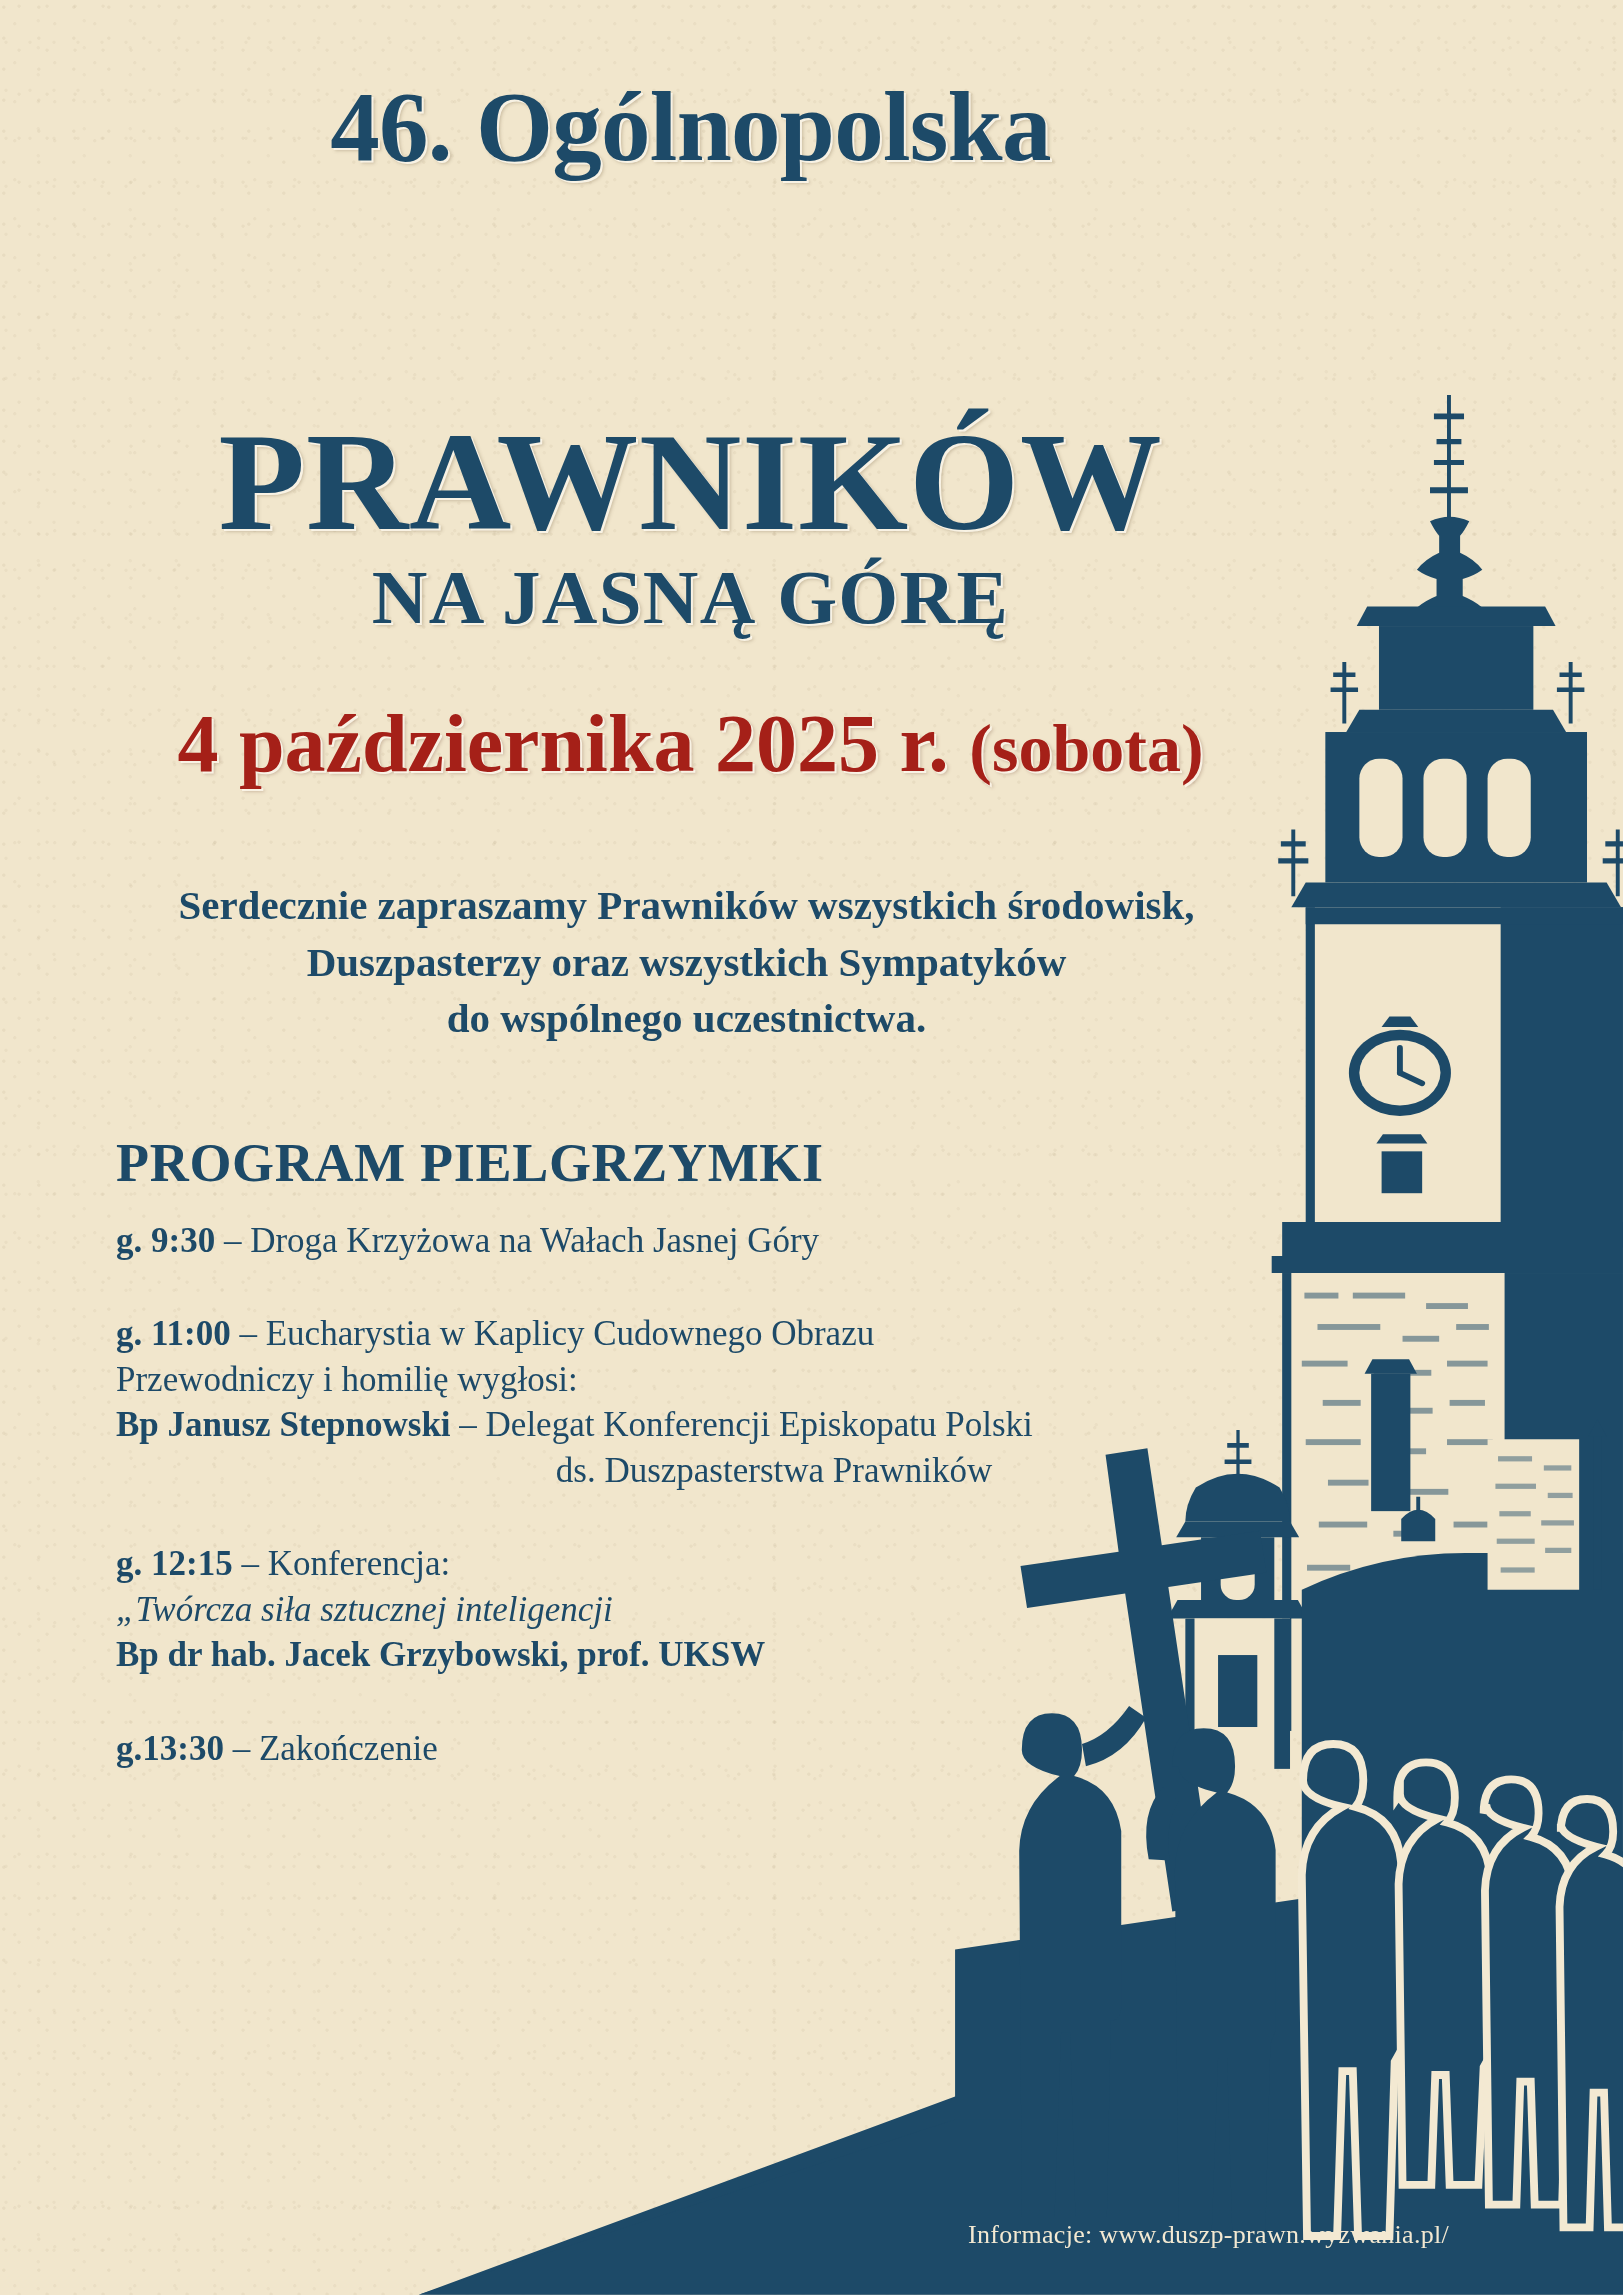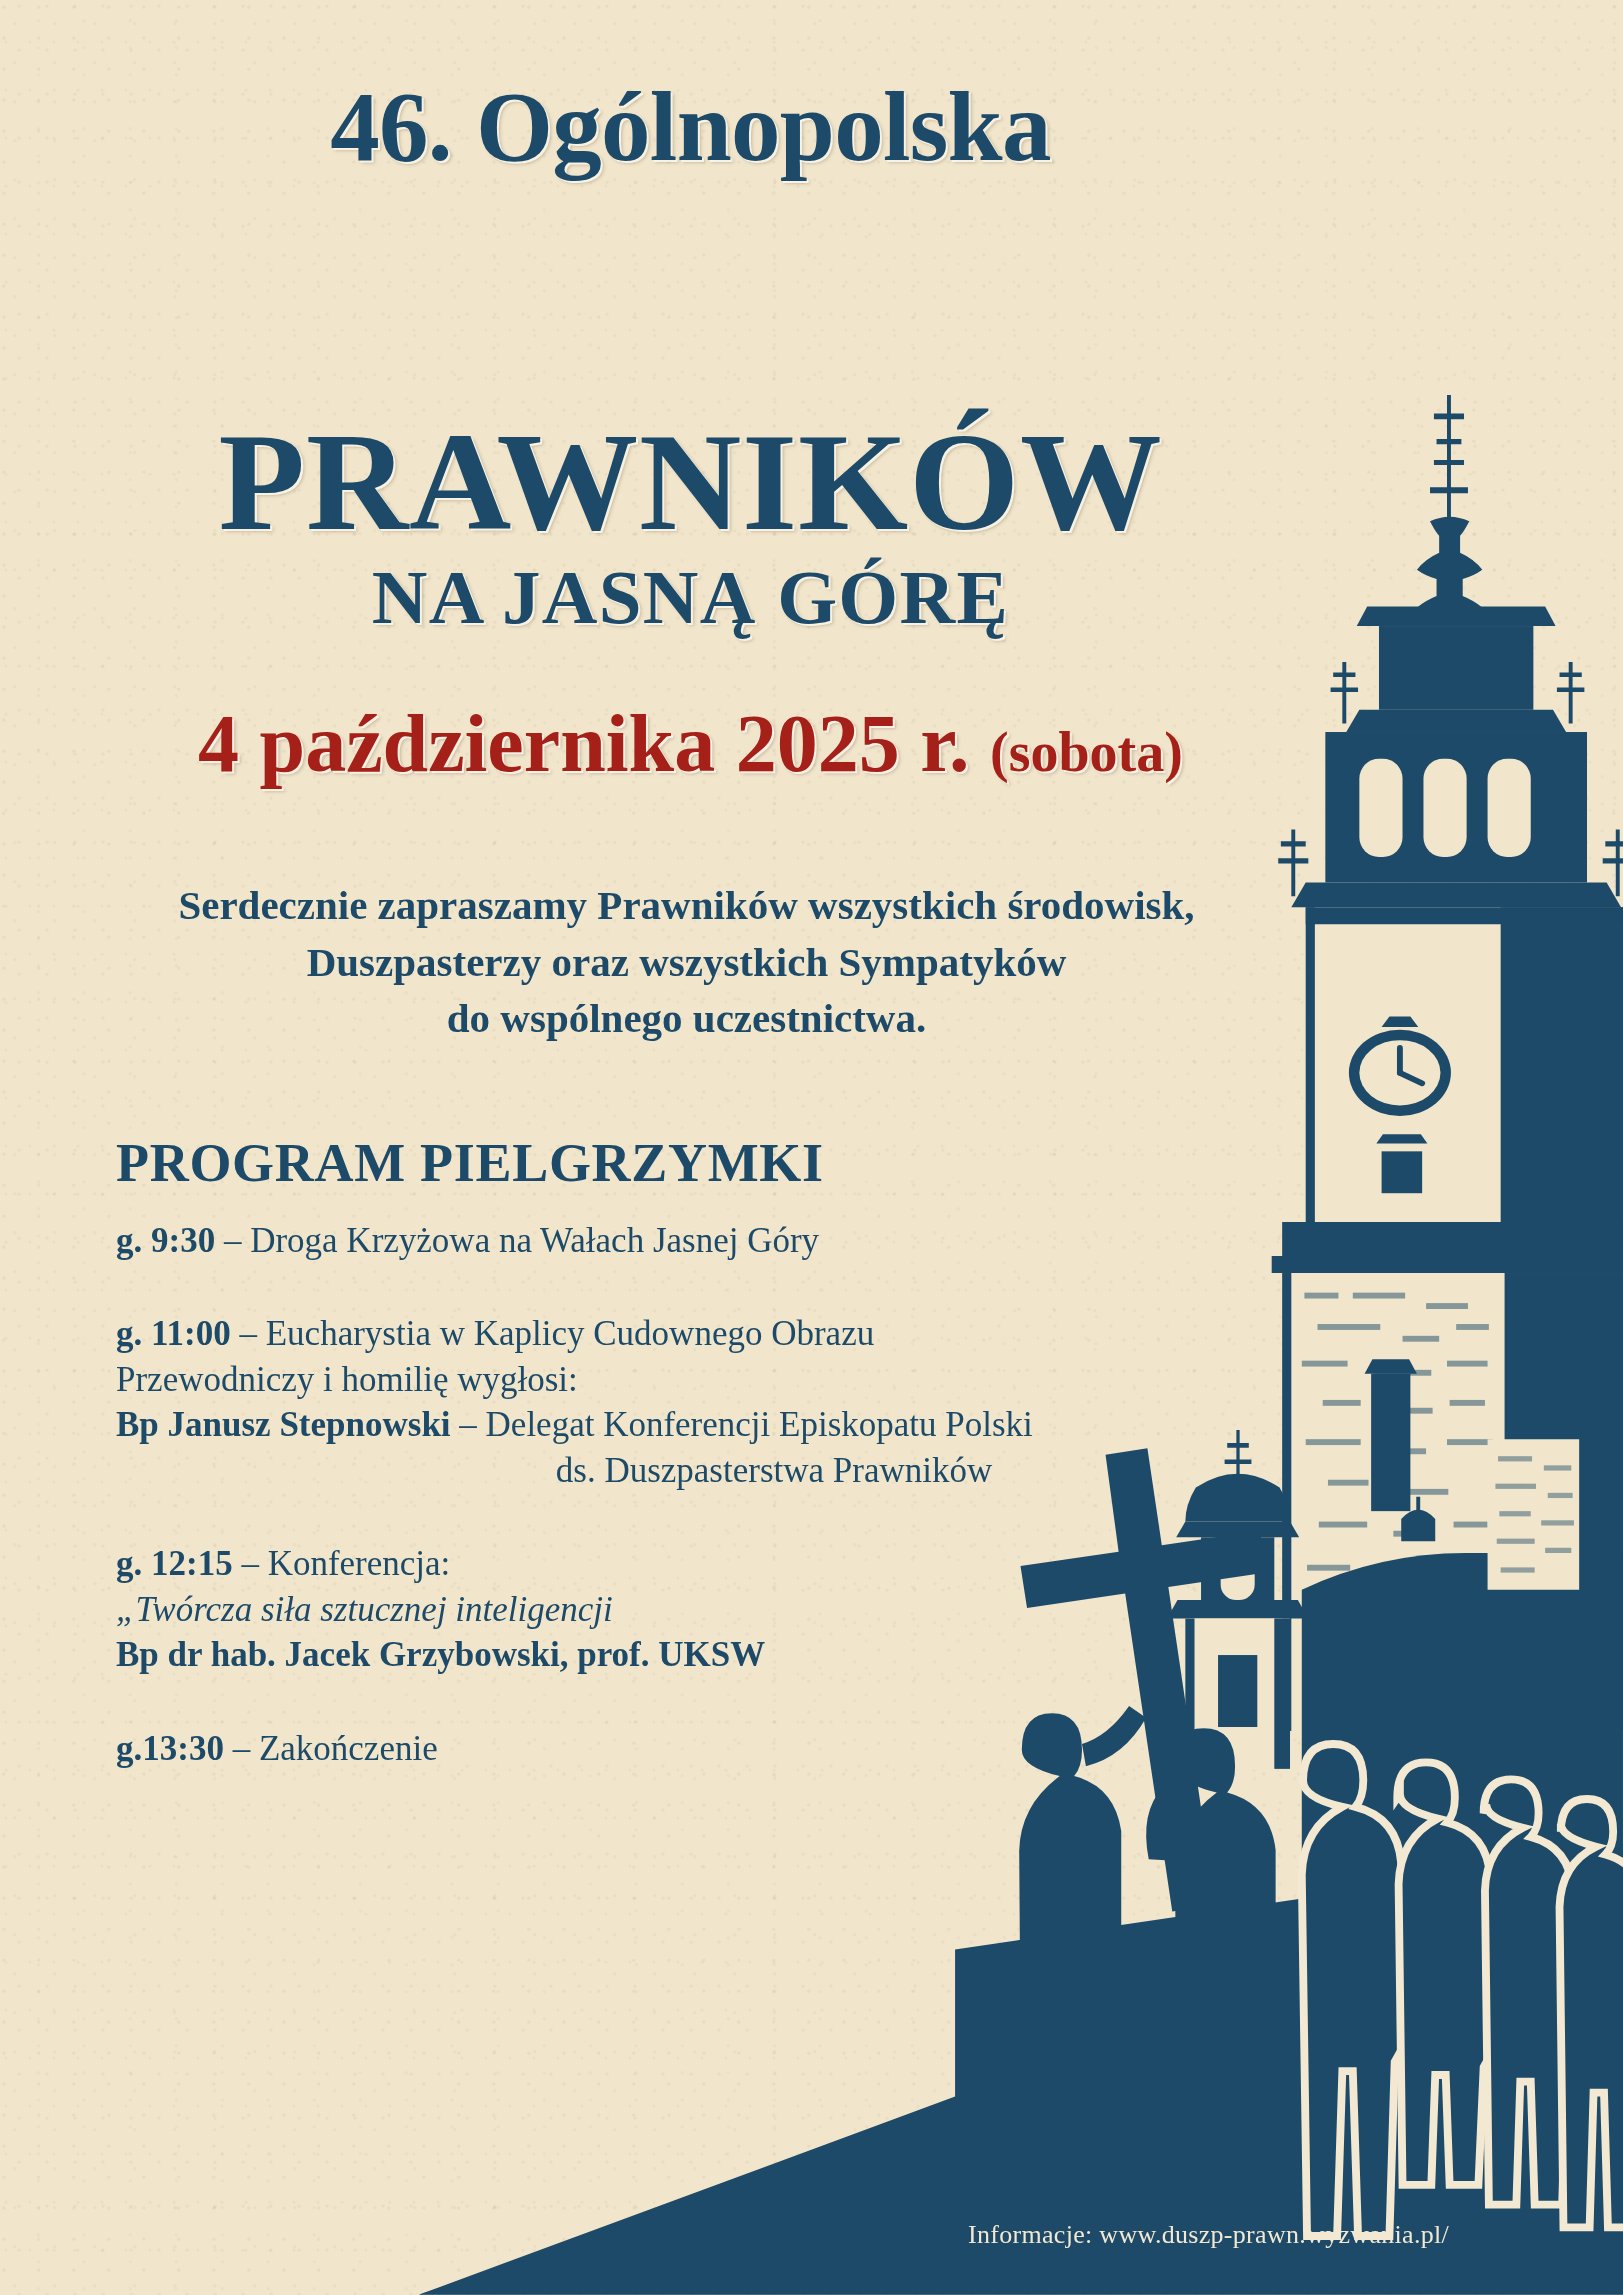--- a/index.html
+++ b/index.html
@@ -81,21 +81,21 @@
   #line-najasna {
     font-size: 77px;
     letter-spacing: 1.3px;
   }
   #line-date {
     font-size: 82px;
     color: #a52018;
     letter-spacing: 0px;
     text-shadow: 2px 2px 0 rgba(255,250,238,.85), 3.3px 3.3px 3.3px rgba(120,80,60,.28);
   }
-  #line-date .sobota { font-size: 56px; }
+  #line-date .sobota { font-size: 68px; }
 
   
   #invitation {
     position: absolute;
     left: 65px;
     width: 1243px;
     text-align: center;
     color: #1d4a68;
     font-weight: bold;
     font-size: 41px;

